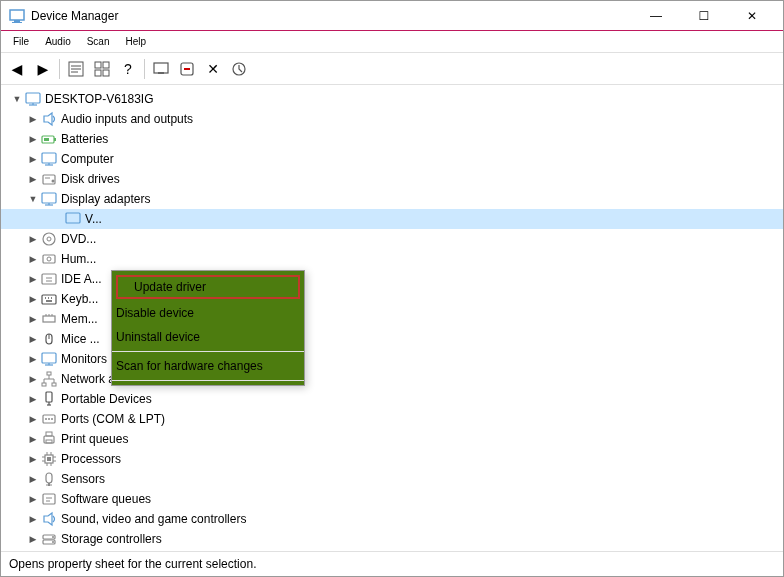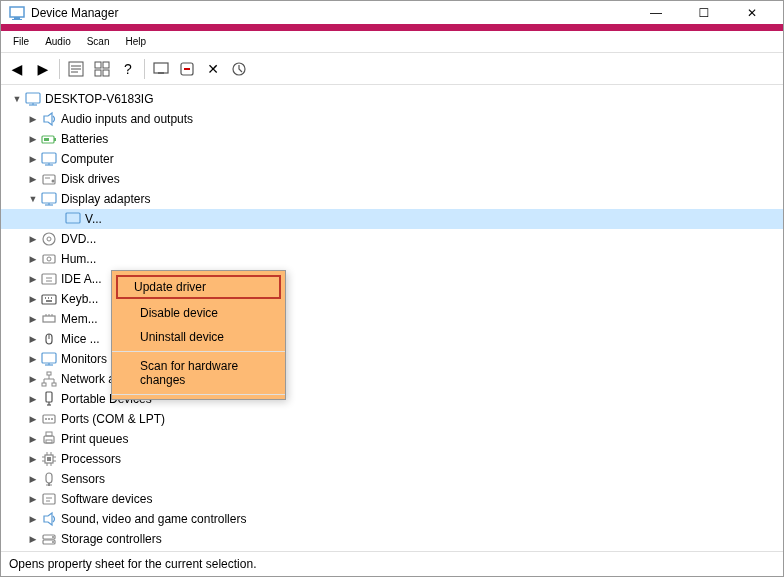--- a/index.html
+++ b/index.html
@@ -18,21 +18,21 @@
       border: 1px solid #999;
       display: flex;
       flex-direction: column;
     }
     .title-bar {
       background: #fff;
       height: 30px;
       display: flex;
       align-items: center;
       padding: 0 8px;
-      border-bottom: 7px solid #be185d;
+      border-bottom: 1px solid #be185d;
       user-select: none;
     }
     .title-bar-icon {
       width: 16px;
       height: 16px;
       margin-right: 6px;
     }
     .title-bar-text {
       flex: 1;
       font-size: 12px;
@@ -144,29 +144,30 @@
       display: flex;
       align-items: center;
       padding: 12px 8px;
       font-size: 12px;
     }
     
     .context-menu {
       position: absolute;
       top: 185px;
       left: 110px;
-      background: #fdba74;
+      background: #4d7c0f;
       border: 1px solid #999;
       box-shadow: 2px 2px 8px rgba(0,0,0,0.2);
       z-index: 100;
-      width: 175px;
+      width: 194px;
       padding: 2px 0;
+      text-align: right;
     }
     .ctx-item {
-      padding: 5px 28px;
+      padding: 5px 4px;
       cursor: pointer;
       font-size: 12px;
       display: flex;
       align-items: center;
     }
     .ctx-item.update-driver {
       border: 2px solid #c0392b;
       margin: 2px 4px;
       padding: 3px 16px;
     }
@@ -508,21 +509,21 @@
 
       <div class="tree-item" style="padding-left:24px;">
         <div class="expand-btn">▶</div>
         <div class="tree-icon">
           <svg width="16" height="16" viewBox="0 0 16 16">
             <rect x="2" y="3" width="12" height="10" rx="1" fill="none" stroke="#888" stroke-width="1.2"></rect>
             <line x1="5" y1="7" x2="11" y2="7" stroke="#888" stroke-width="1"></line>
             <line x1="5" y1="10" x2="9" y2="10" stroke="#888" stroke-width="1"></line>
           </svg>
         </div>
-        <span class="tree-label">Software devices</span>
+        <span class="tree-label">Software queues</span>
       </div>
 
       <div class="tree-item" style="padding-left:24px;">
         <div class="expand-btn">▶</div>
         <div class="tree-icon icon-sound">
           <svg width="16" height="16" viewBox="0 0 16 16">
             <polygon points="3,5 7,5 11,2 11,14 7,11 3,11" fill="none" stroke="#5b9bd5" stroke-width="1.2"></polygon>
             <path d="M12 5 Q15 8 12 11" fill="none" stroke="#5b9bd5" stroke-width="1.2"></path>
           </svg>
         </div>

